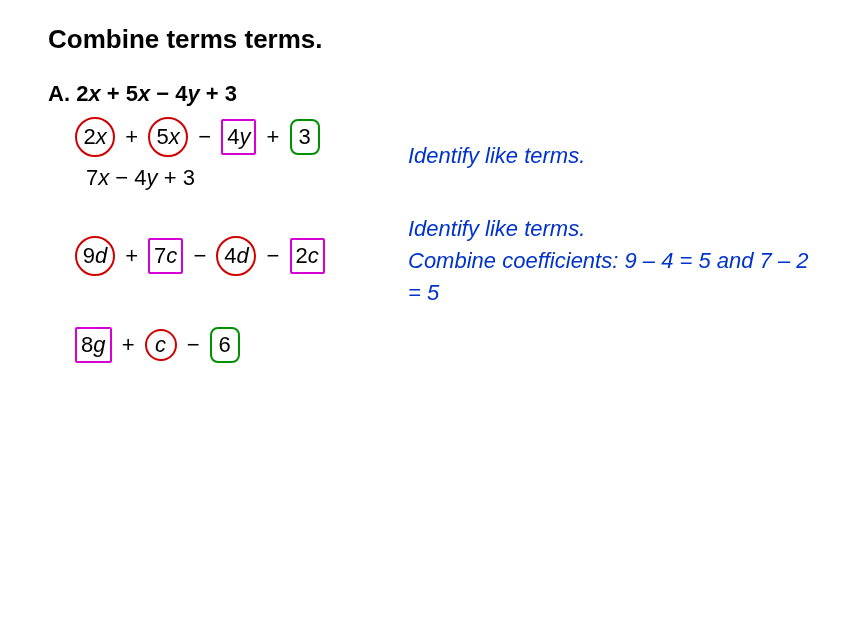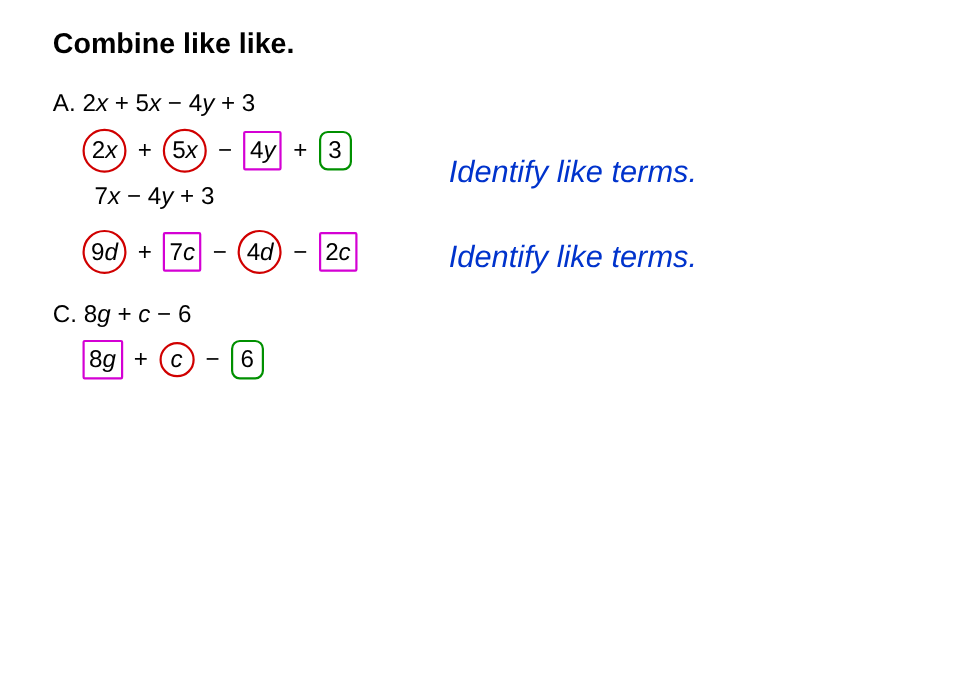--- a/index.html
+++ b/index.html
@@ -25,25 +25,25 @@
     display: flex;
     align-items: center;
   }
   .left {
     width: 360px;
     flex-shrink: 0;
   }
   .right {
     color: #0033cc;
     font-style: italic;
-    font-size: 28px;
+    font-size: 22px;
     line-height: 1.45;
   }
   .prob-head {
-    font-weight: normal;
+    font-weight: bold;
     margin-bottom: 10px;
   }
   .expr-line {
     margin-left: 26px;
     margin-bottom: 6px;
     white-space: nowrap;
   }
   .result-line {
     margin-left: 38px;
     margin-top: 8px;
@@ -81,21 +81,21 @@
     vertical-align: middle;
     margin: 0 3px;
   }
   .rows-pair .right {
     padding-top: 4px;
   }
 </style>
 </head>
 <body>
 
-<div class="title">Combine like like.</div>
+<div class="title">Combine terms terms.</div>
 
 <div class="problem">
   <div class="prob-head">
     <span>A.</span>
     <span>
       2<span class="var">x</span> + 5<span class="var">x</span> − 4<span class="var">y</span> + 3
     </span>
   </div>
   <div class="row rows-pair">
     <div class="left">
@@ -126,31 +126,26 @@
         <span class="op">+</span>
         <span class="term box-magenta">7<span class="var">c</span></span>
         <span class="op">−</span>
         <span class="term circle-red">4<span class="var">d</span></span>
         <span class="op">−</span>
         <span class="term box-magenta">2<span class="var">c</span></span>
       </div>
     </div>
     <div class="right">
       <div>Identify like terms.</div>
+      <div>Combine coefficients: 9 – 4 = 5 and 7 – 2 = 5</div>
     </div>
   </div>
 </div>
 
 <div class="problem">
-  <div class="prob-head">
-    <span>C.</span>
-    <span>
-      8<span class="var">g</span> + <span class="var">c</span> − 6
-    </span>
-  </div>
   <div class="row rows-pair">
     <div class="left">
       <div class="expr-line">
         <span class="term box-magenta">8<span class="var">g</span></span>
         <span class="op">+</span>
         <span class="term circle-red" style="width:32px;height:32px;">
             <span class="var">c</span>
           </span>
         <span class="op">−</span>
         <span class="term octa-green">6</span>

